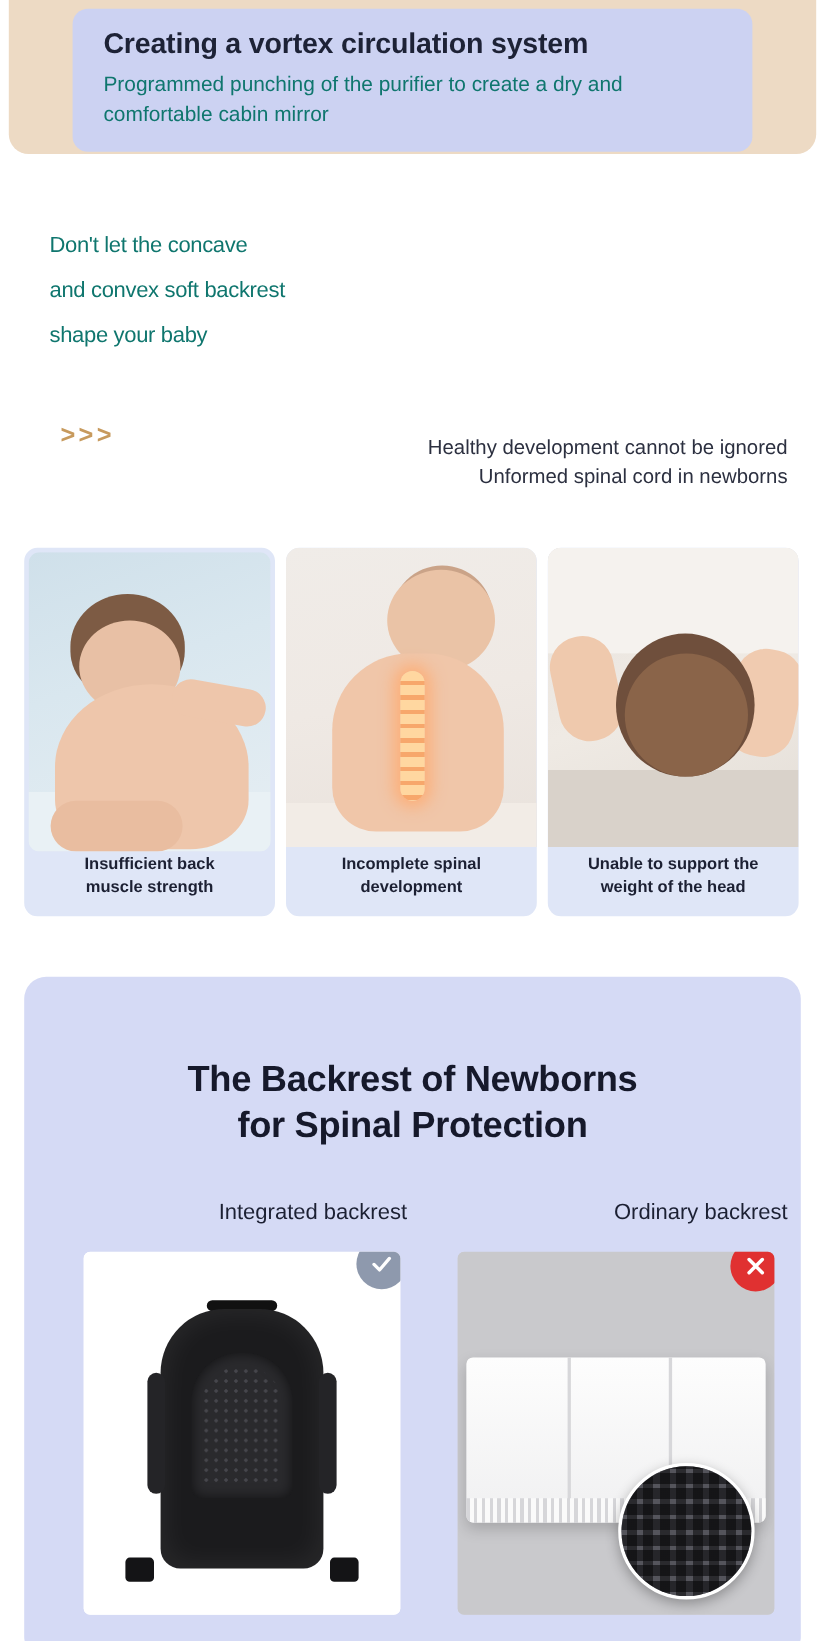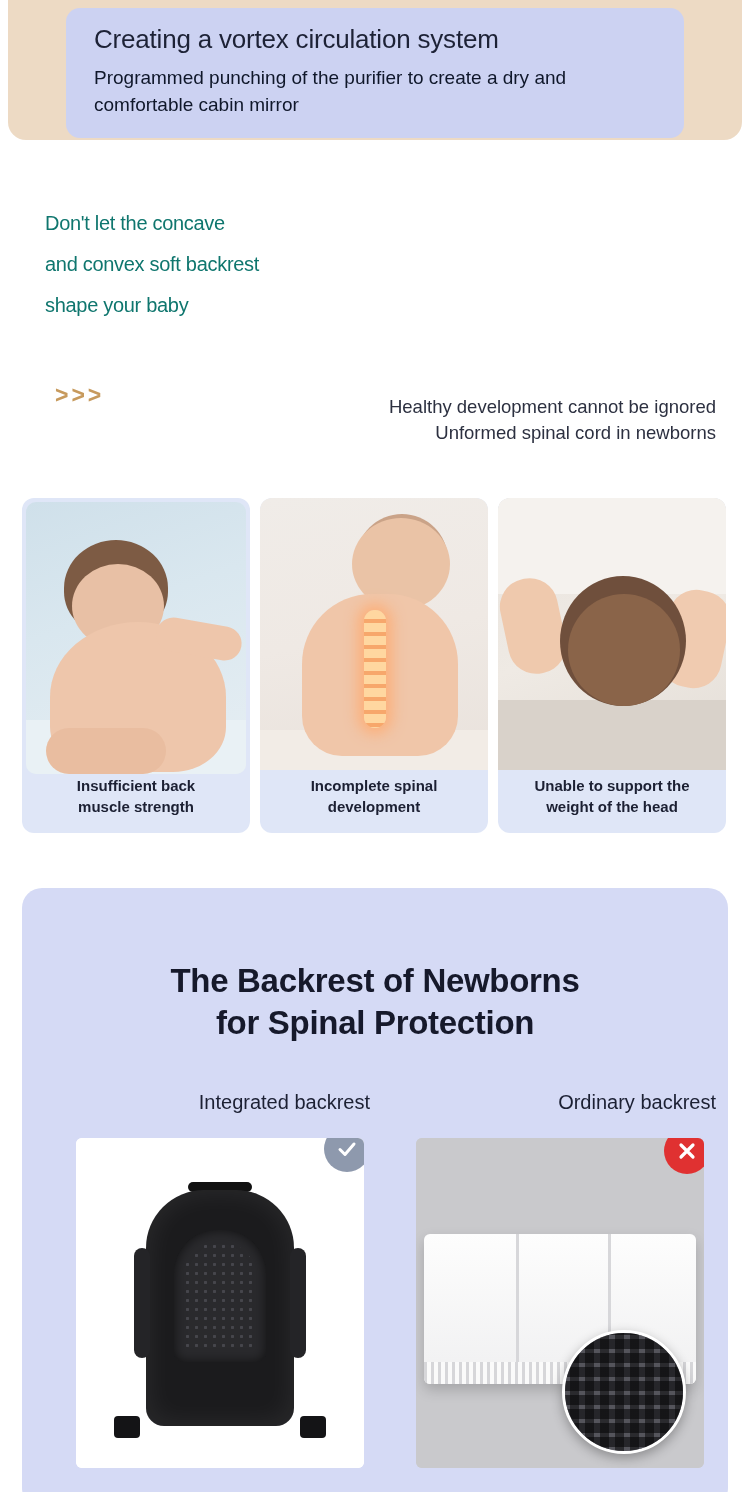--- a/index.html
+++ b/index.html
@@ -23,30 +23,30 @@
   .top-card {
     position: absolute;
     left: 58px; top: 104px;
     width: 618px; height: 130px;
     background: #ccd2f2;
     border-radius: 14px;
     padding: 14px 26px 0 28px;
   }
   .top-card-title {
     font-size: 26px;
-    font-weight: normal;
+    font-weight: bold;
     color: #1d2236;
     letter-spacing: -0.2px;
     line-height: 34px;
     white-space: nowrap;
   }
   .top-card-desc {
     margin-top: 8px;
     font-size: 19px;
-    color: #0f172a;
+    color: #0f766e;
     line-height: 27px;
   }
 
   
   .section-heading {
     position: absolute;
     left: 45px; top: 203px;
     width: 620px;
     font-size: 20px;
     font-weight: normal;

